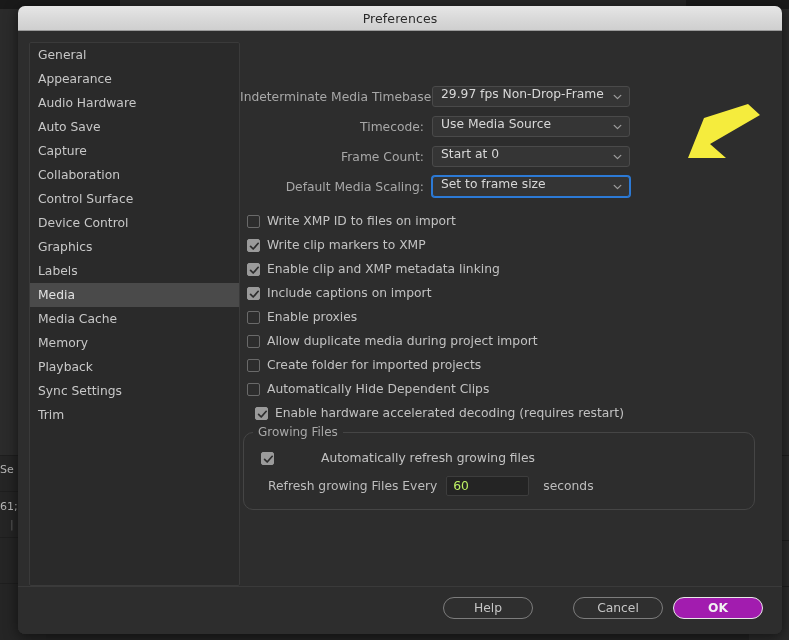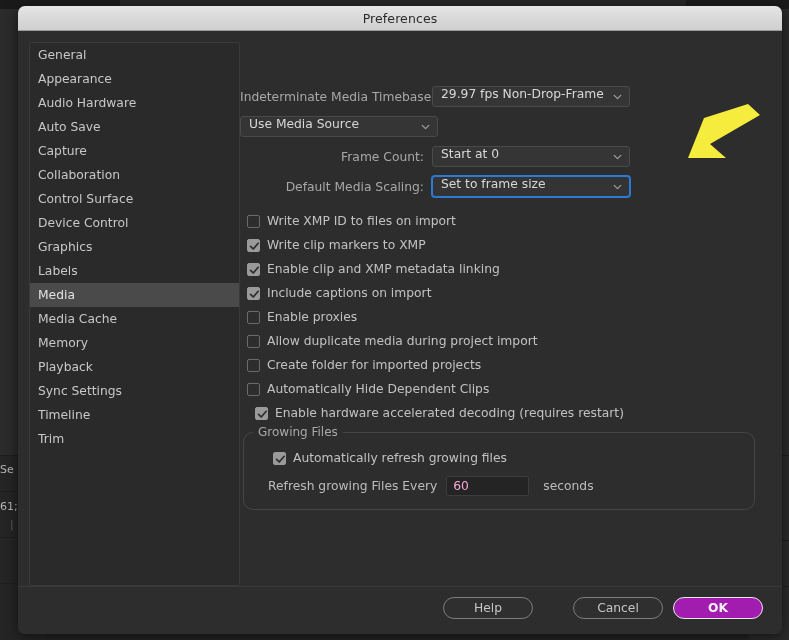--- a/index.html
+++ b/index.html
@@ -215,21 +215,21 @@
     font-size: 12px;
     color: #a9a9a9;
     white-space: nowrap;
   }
   .num-input {
     width: 83px;
     height: 20px;
     background: #242424;
     border: 1px solid #3d3d3d;
     border-radius: 2px;
-    color: #f9a8d4;
+    color: #bef264;
     font-size: 12.3px;
     font-family: "DejaVu Sans", "Liberation Sans", sans-serif;
     padding-left: 6px;
     line-height: 18px;
   }
   .small-label {
     font-size: 12.3px;
     color: #bdbdbd;
     white-space: nowrap;
   }
@@ -317,37 +317,37 @@
           <div class="side-item">Collaboration</div>
           <div class="side-item">Control Surface</div>
           <div class="side-item">Device Control</div>
           <div class="side-item">Graphics</div>
           <div class="side-item">Labels</div>
           <div class="side-item selected">Media</div>
           <div class="side-item">Media Cache</div>
           <div class="side-item">Memory</div>
           <div class="side-item">Playback</div>
           <div class="side-item">Sync Settings</div>
-          <div class="side-item">Timeline</div>
           <div class="side-item">Trim</div>
         </div>
 
       <div id="pane">
           <div class="field-row" style="top: 44px; left: 0px;">
             <div class="field-label" style="width: 192px;">Indeterminate Media Timebase:</div>
             <div class="dropdown">
               <span class="dd-value">29.97 fps Non-Drop-Frame</span>
               <span class="chev">
                 <svg width="9" height="9" viewBox="0 0 9 9">
                   <path d="M1.2 2.9 L4.5 6.1 L7.8 2.9" fill="none" stroke="#9d9d9d" stroke-width="1.3" stroke-linecap="round" stroke-linejoin="round"></path>
                 </svg>
               </span>
             </div>
           </div>
           <div class="field-row" style="top: 74px; left: 0px;">
+            <div class="field-label" style="width: 192px;">Timecode:</div>
             <div class="dropdown">
               <span class="dd-value">Use Media Source</span>
               <span class="chev">
                 <svg width="9" height="9" viewBox="0 0 9 9">
                   <path d="M1.2 2.9 L4.5 6.1 L7.8 2.9" fill="none" stroke="#9d9d9d" stroke-width="1.3" stroke-linecap="round" stroke-linejoin="round"></path>
                 </svg>
               </span>
             </div>
           </div>
           <div class="field-row" style="top: 104px; left: 0px;">
@@ -419,21 +419,21 @@
           <div class="cb-row" style="top: 362px; left: 7px; margin-left: 8px;">
             <span class="cbox checked">
               <svg width="11" height="11" viewBox="0 0 11 11">
                 <path d="M1.6 5.4 L4.2 8.0 L9.2 2.3" fill="none" stroke="#2d2d2d" stroke-width="1.7" stroke-linecap="round" stroke-linejoin="round"></path>
               </svg>
             </span>
             <span class="cb-label">Enable hardware accelerated decoding (requires restart)</span>
           </div>
           <div id="groupbox" style="top: 390px; left: 3px;">
             <div id="group-legend">Growing Files</div>
-            <div class="cb-row" style="top: 16px; left: 29px;">
+            <div class="cb-row" style="top: 16px; left: 17px; gap: 40px;">
               <span class="cbox checked">
                 <svg width="11" height="11" viewBox="0 0 11 11">
                   <path d="M1.6 5.4 L4.2 8.0 L9.2 2.3" fill="none" stroke="#2d2d2d" stroke-width="1.7" stroke-linecap="round" stroke-linejoin="round"></path>
                 </svg>
               </span>
               <span class="cb-label">Automatically refresh growing files</span>
             </div>
             <div class="cb-row" style="top: 44px; left: 24px;">
               <span class="small-label" style="margin-right: 9px;">Refresh growing Files Every</span>
               <input class="num-input" type="text" placeholder="60" value="60" style="">

